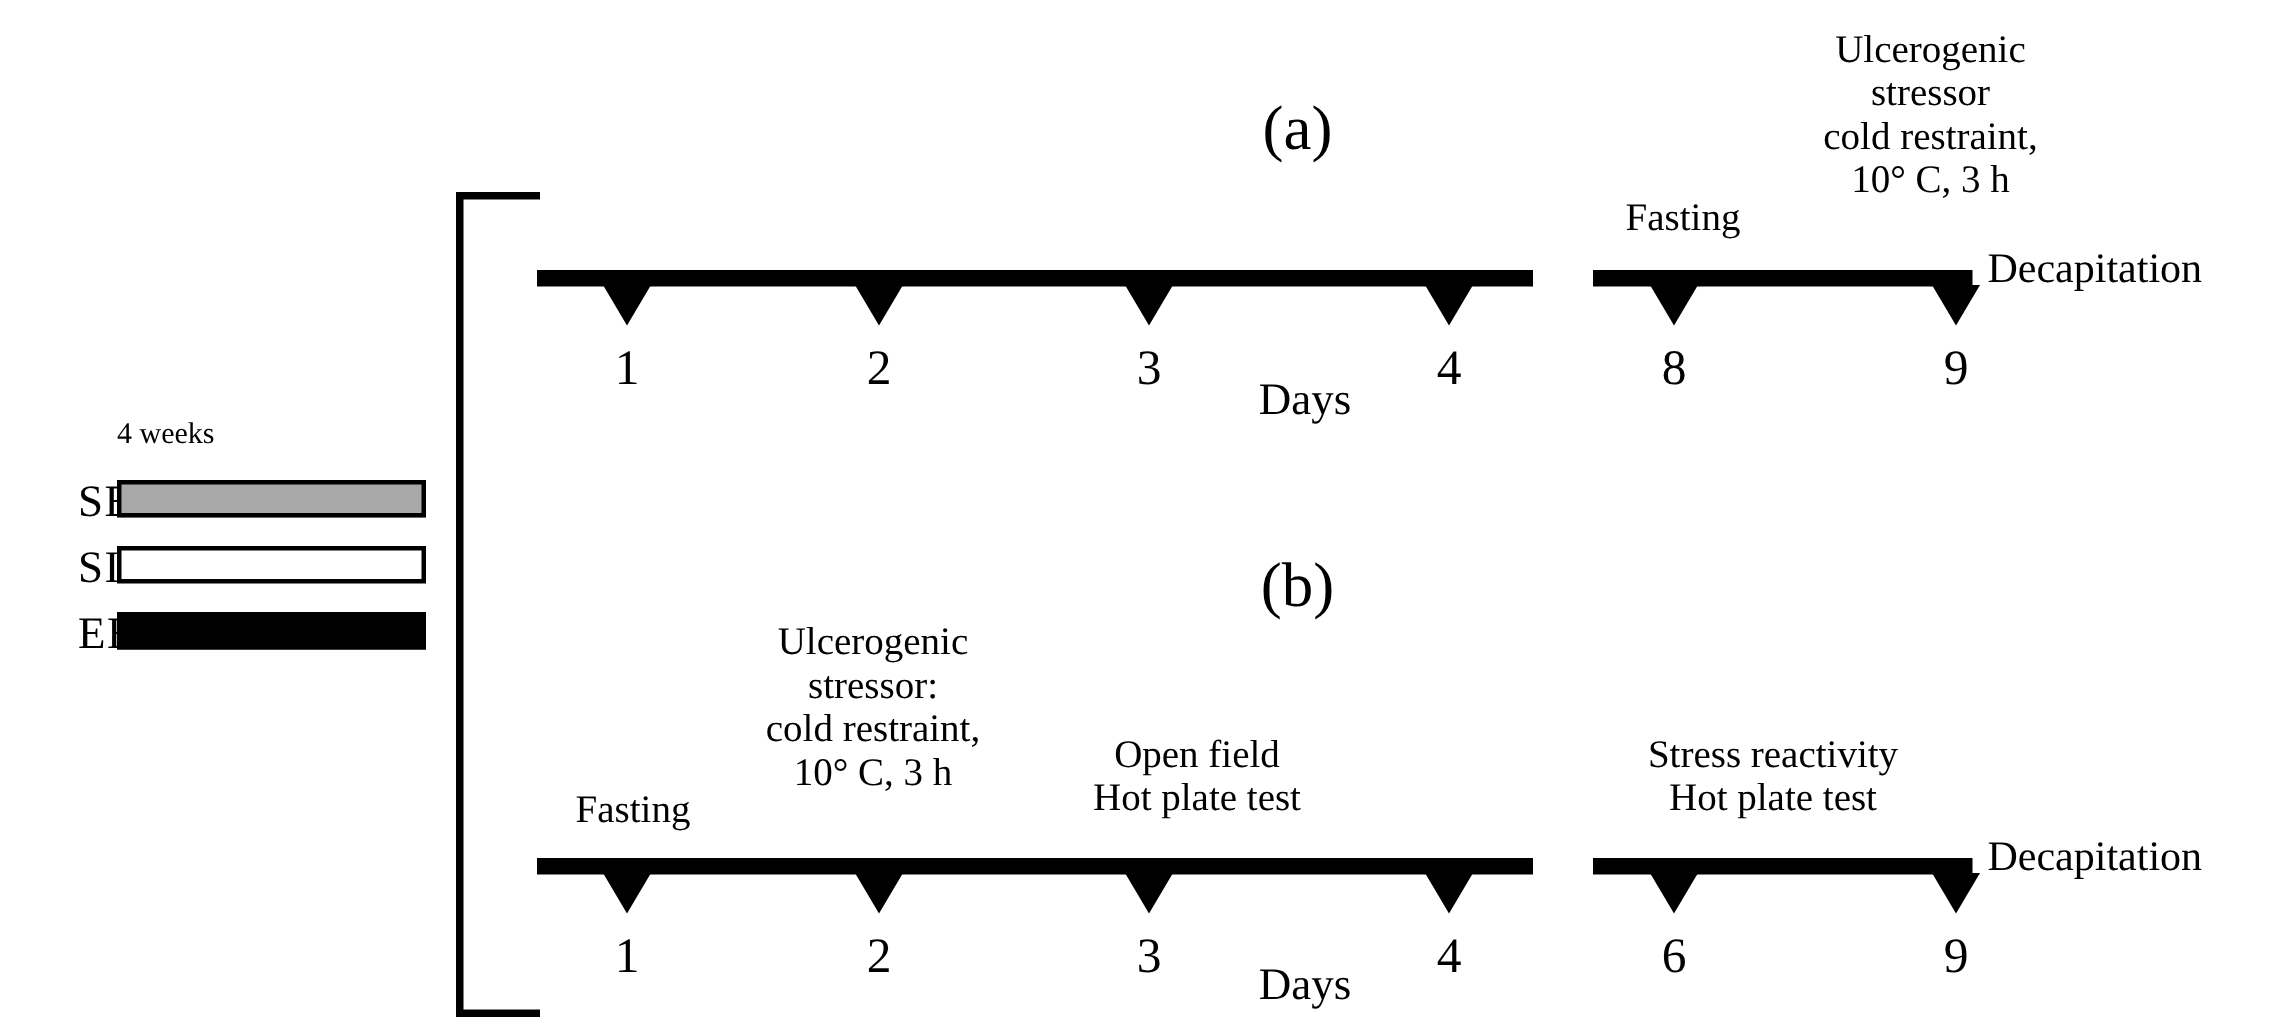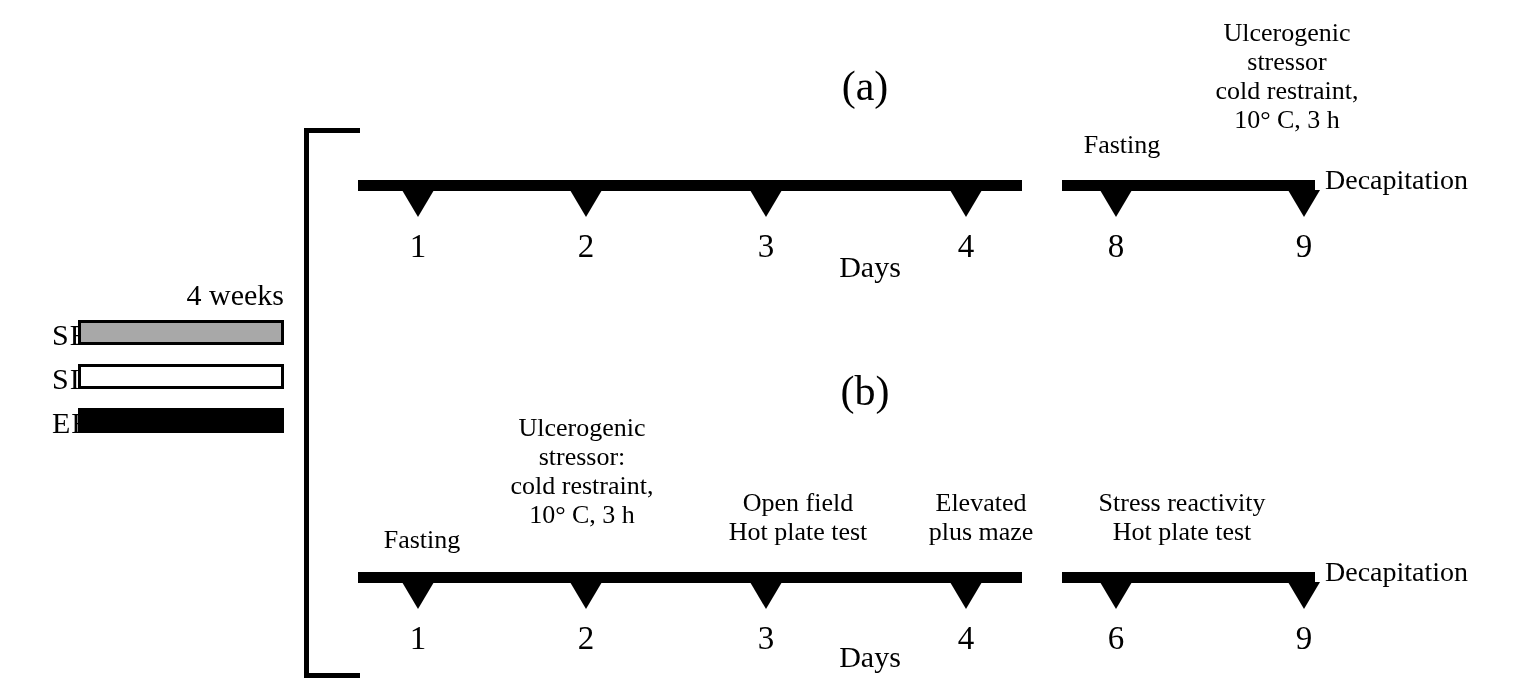--- a/index.html
+++ b/index.html
@@ -17,22 +17,22 @@
     overflow: hidden;
   }
 
   
   #legend { position: absolute; left: 0; top: 278px; width: 300px; height: 165px; }
   .legend-title {
     position: absolute;
     left: 78px;
     top: 0px;
     width: 206px;
-    text-align: right;
-    font-size: 30px;
+    text-align: left;
+    font-size: 20px;
   }
   .legend-row { position: absolute; left: 0; width: 290px; height: 27px; }
   .legend-label {
     position: absolute;
     left: 8px;
     top: -2px;
     font-size: 30px;
     letter-spacing: 1px;
     margin-left: 44px;
   }
@@ -167,22 +167,20 @@
 
   <div class="panel-label" style="left:805px; top:367px;">(b)</div>
 
   <div class="event-label" style="left:360px; top:525px; width:124px;">Fasting</div>
   <div class="event-label" style="left:480px; top:413px; width:204px;">Ulcerogenic
 stressor:
 cold restraint,
 10° C, 3 h</div>
   <div class="event-label" style="left:700px; top:488px; width:196px;">Open field
 Hot plate test</div>
-  <div class="event-label" style="left:902px; top:488px; width:158px;">Elevated
-plus maze</div>
   <div class="event-label" style="left:1062px; top:488px; width:240px;">Stress reactivity
 Hot plate test</div>
 
   <div class="tl-bar" style="left:358px; top:572px; width:664px;"></div>
   <div class="tl-bar" style="left:1062px; top:572px; width:253px;"></div>
 
   <div class="marker" style="left:402px; top:582px;"></div>
   <div class="marker" style="left:570px; top:582px;"></div>
   <div class="marker" style="left:750px; top:582px;"></div>
   <div class="marker" style="left:950px; top:582px;"></div>

